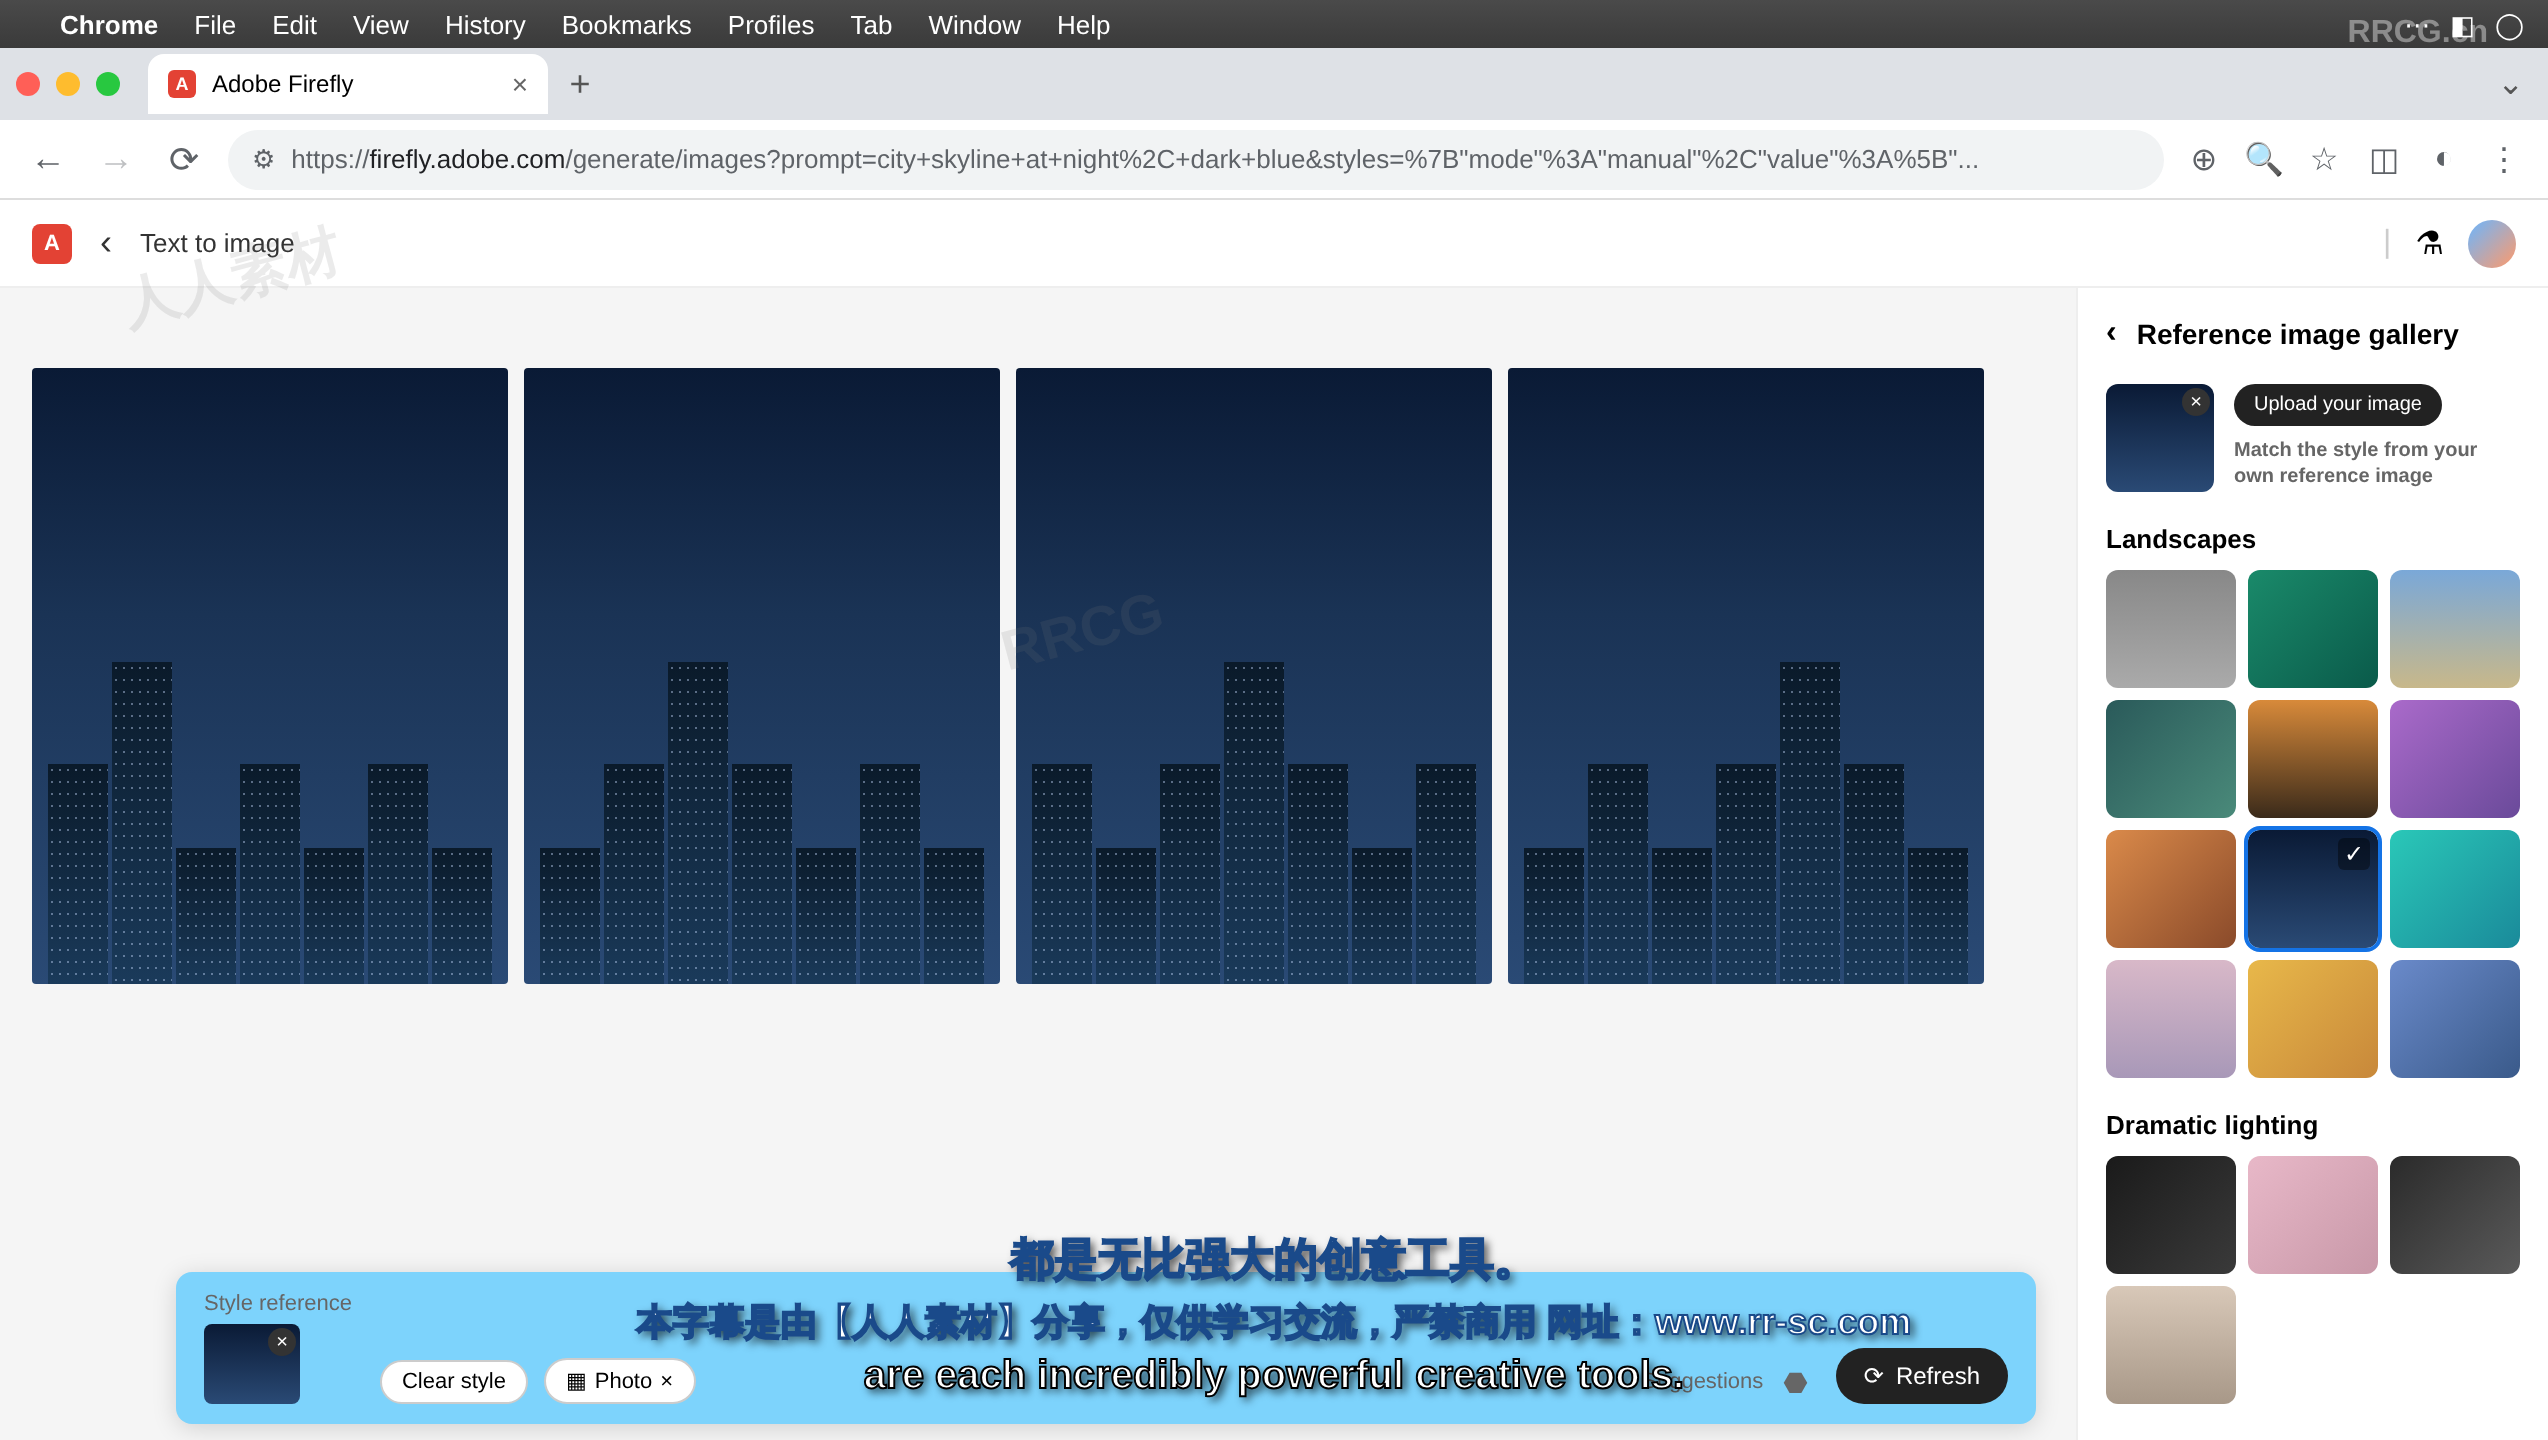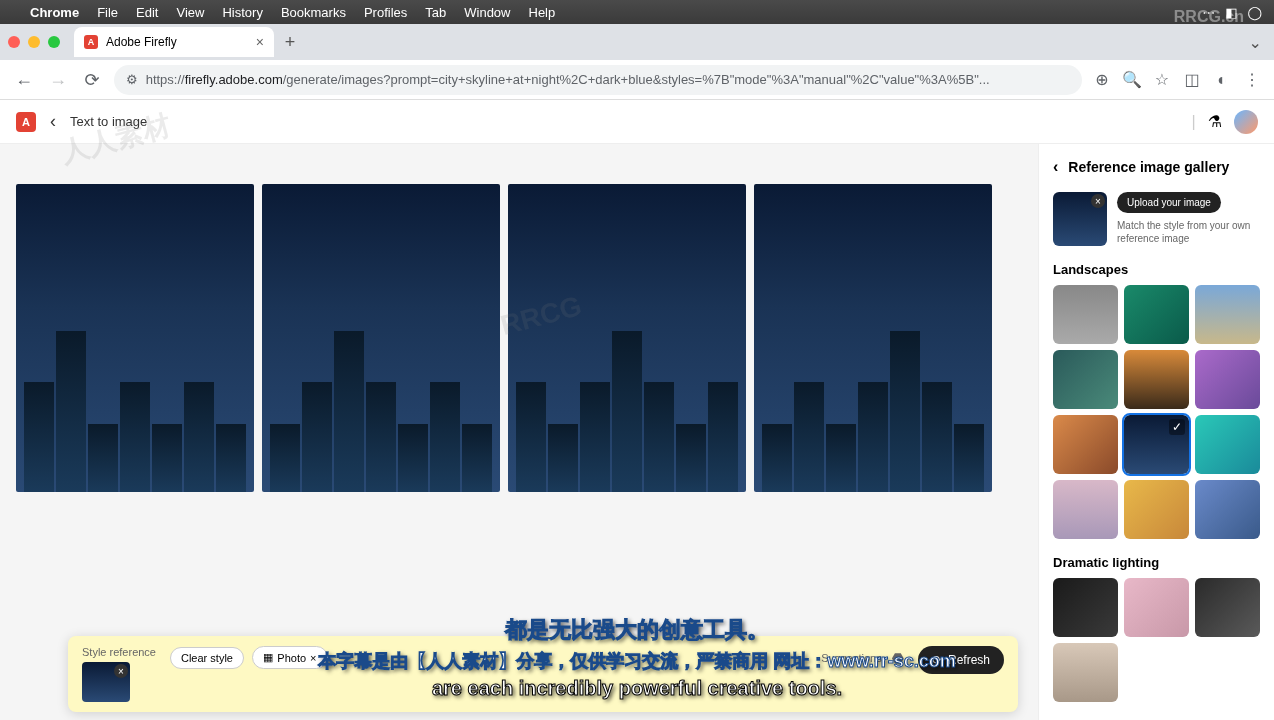--- a/index.html
+++ b/index.html
@@ -55,29 +55,29 @@
     
     .sidebar { width: 236px; background: #fff; border-left: 1px solid #eee; padding: 14px; overflow-y: auto; }
     .sidebar-header { display: flex; align-items: center; gap: 10px; margin-bottom: 16px; }
     .sidebar-back { font-size: 16px; font-weight: bold; }
     .sidebar-title { font-size: 14px; font-weight: 600; text-align: center; }
     .upload-row { display: flex; gap: 10px; align-items: flex-start; margin-bottom: 16px; }
     .upload-thumb { width: 54px; height: 54px; background: linear-gradient(180deg, #0a1a35, #2a4a75); border-radius: 6px; position: relative; }
     .thumb-x { position: absolute; top: 2px; right: 2px; background: #333; color: #fff; width: 14px; height: 14px; border-radius: 50%; font-size: 10px; display: flex; align-items: center; justify-content: center; }
     .upload-right { flex: 1; }
     .upload-btn { background: #222; color: #fff; border: none; border-radius: 14px; padding: 5px 10px; font-size: 10px; margin-bottom: 6px; }
-    .upload-text { font-size: 10px; color: #666; line-height: 1.3; }
+    .upload-text { font-size: 10px; color: #666; line-height: 1.3; font-weight: bold; }
     .section-label { font-size: 13px; font-weight: 600; margin-bottom: 8px; }
     .thumb-grid { display: grid; grid-template-columns: repeat(3, 1fr); gap: 6px; margin-bottom: 16px; }
     .ref-thumb { aspect-ratio: 1.1; border-radius: 6px; position: relative; }
     .selected-thumb { outline: 2px solid #1473e6; }
     .checkmark { position: absolute; top: 4px; right: 4px; color: #fff; font-size: 12px; background: rgba(0,0,0,0.4); width: 16px; height: 16px; border-radius: 3px; display: flex; align-items: center; justify-content: center; }
     
     
-    .bottom-bar { position: absolute; bottom: 8px; left: 68px; right: 20px; background: #fef9c3; border-radius: 8px; box-shadow: 0 2px 12px rgba(0,0,0,0.15); padding: 10px 14px; display: flex; gap: 14px; align-items: flex-start; }
+    .bottom-bar { position: absolute; bottom: 8px; left: 88px; right: 20px; background: #7dd3fc; border-radius: 8px; box-shadow: 0 2px 12px rgba(0,0,0,0.15); padding: 10px 14px; display: flex; gap: 14px; align-items: flex-end; }
     .style-ref { display: flex; flex-direction: column; gap: 4px; }
     .style-label { font-size: 11px; color: #666; }
     .style-thumb { width: 48px; height: 40px; background: linear-gradient(180deg, #0a1a35, #2a4a75); border-radius: 4px; position: relative; }
     .prompt-section { flex: 1; }
     .prompt-label { font-size: 11px; color: #666; margin-bottom: 4px; }
     .prompt-text { font-size: 12px; color: #333; margin-bottom: 8px; }
     .prompt-actions { display: flex; gap: 8px; align-items: center; }
     .pill-btn { border: 1px solid #ccc; background: #fff; border-radius: 14px; padding: 4px 10px; font-size: 11px; display: flex; align-items: center; gap: 4px; }
     .suggestions { margin-left: auto; display: flex; align-items: center; gap: 10px; }
     .sugg-label { font-size: 11px; color: #666; }

